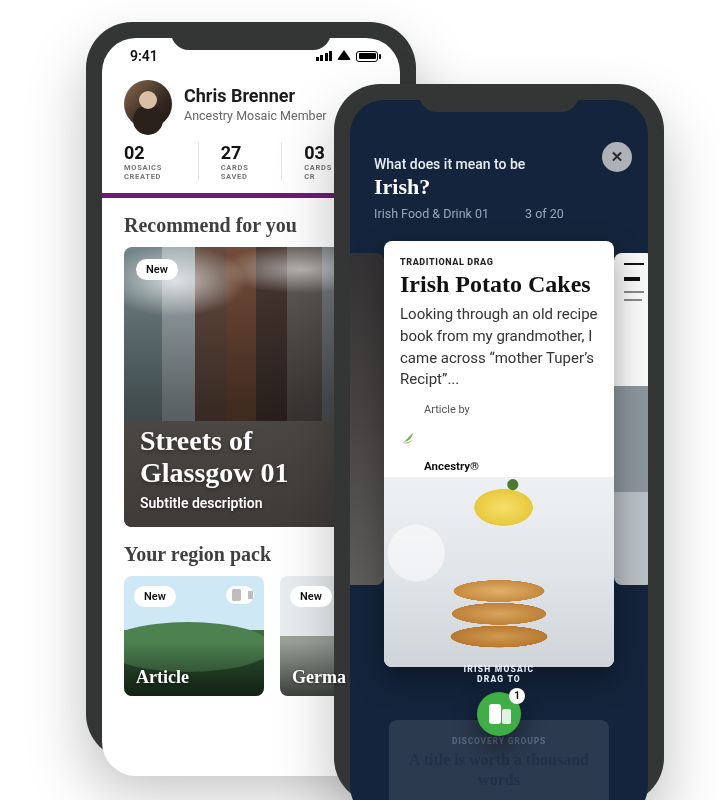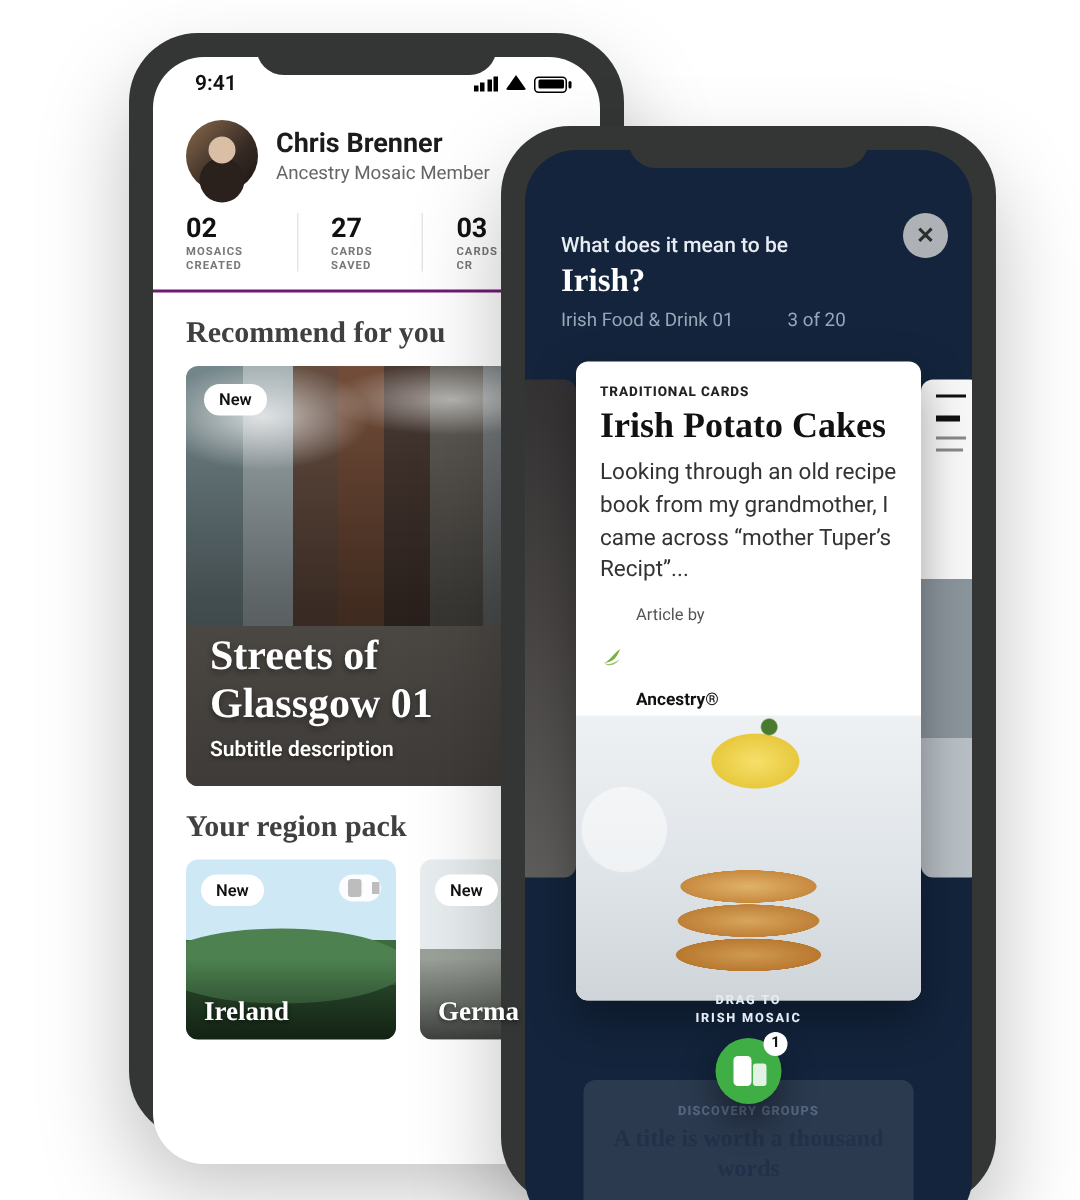--- a/index.html
+++ b/index.html
@@ -24,21 +24,21 @@
   .batt { width:22px; height:11px; border:1.5px solid #000; border-radius:3px; position:relative; }
   .batt::after{ content:""; position:absolute; right:-4px; top:2px; width:2px; height:5px; background:#000; border-radius:1px; }
   .batt i{ position:absolute; inset:1.5px; background:#000; border-radius:1px; }
 
   .profile { display:flex; gap:12px; padding:16px 22px 10px; align-items:center; }
   .avatar { width:48px; height:48px; border-radius:50%; background:linear-gradient(135deg,#8b6a4c 0%, #362a24 60%, #1a1514 100%); position:relative; flex:0 0 48px; }
   .avatar::after{ content:""; position:absolute; left:50%; top:42%; transform:translate(-50%,-50%); width:18px; height:18px; border-radius:50%; background:#d9bfa6; box-shadow:0 20px 0 6px #2b211c; }
   .prof-name { font-weight:700; font-size:18px; color:#1c1c1c; }
   .prof-role { font-size:12.5px; color:#666; margin-top:2px; }
 
-  .stats { display:flex; padding:4px 22px 12px; gap:0; border-bottom:2px solid #701a75; }
+  .stats { display:flex; padding:4px 22px 12px; gap:0; border-bottom:5px solid #701a75; }
   .stat { padding-right:24px; margin-right:22px; border-right:1px solid #e6e6e6; }
   .stat:last-child{ border-right:none; }
   .stat .num{ font-weight:700; font-size:18px; color:#111; }
   .stat .lbl{ font-size:7.5px; font-weight:700; letter-spacing:.7px; color:#777; }
 
   h2.section { font-family:Georgia, "Times New Roman", serif; font-weight:700; font-size:20px; padding:16px 22px 10px; color:#404040; }
 
   
   .hero { margin:0 22px; border-radius:8px; overflow:hidden; position:relative; height:280px;
     background:
@@ -171,21 +171,21 @@
         <div class="hero-sub">Subtitle description</div>
       </div>
     </div>
 
     <h2 class="section">Your region pack</h2>
 
     <div class="packs">
       <div class="pack ireland">
         <span class="badge">New</span>
         <span class="chip"></span>
-        <span class="name">Ireland</span>
+        <span class="name">Article</span>
       </div>
       <div class="pack germany">
         <span class="badge">New</span>
         <span class="name">Germa</span>
       </div>
     </div>
 
   </div>
 </div>
 
@@ -204,40 +204,40 @@
         <span>Irish Food &amp; Drink 01</span>
         <span>3 of 20</span>
       </div>
     </div>
 
     <div class="carousel">
       <div class="card-side left"></div>
       <div class="card-side right"></div>
 
       <div class="card">
-        <div class="cat">TRADITIONAL CARDS</div>
+        <div class="cat">TRADITIONAL DRAG</div>
         <div class="ttl">Irish Potato Cakes</div>
         <div class="exc">Looking through an old recipe book from my grandmother, I came across “mother Tuper’s Recipt”...</div>
         <div class="by">
           <svg viewBox="0 0 24 24">
               <path fill="#7bb043" d="M4 18c6-2 8-8 16-14-3 9-7 13-16 14z"></path>
               <path fill="#7bb043" d="M4 18c4 2 9 1 16-4-5 7-12 8-16 4z" opacity=".75"></path>
             </svg>
           <span>
             <span>Article by</span><br>
             <b>Ancestry®</b>
           </span>
         </div>
         <div class="img"></div>
       </div>
     </div>
 
     <div class="footer">
+      <div class="drag-lbl small">IRISH MOSAIC</div>
       <div class="drag-lbl">DRAG TO</div>
-      <div class="drag-lbl small">IRISH MOSAIC</div>
       <div class="target">
         <span class="count">1</span>
       </div>
       <div class="ghost">
         <div class="gc">DISCOVERY GROUPS</div>
         <div class="gt">A title is worth a thousand words</div>
       </div>
     </div>
 
   </div>

